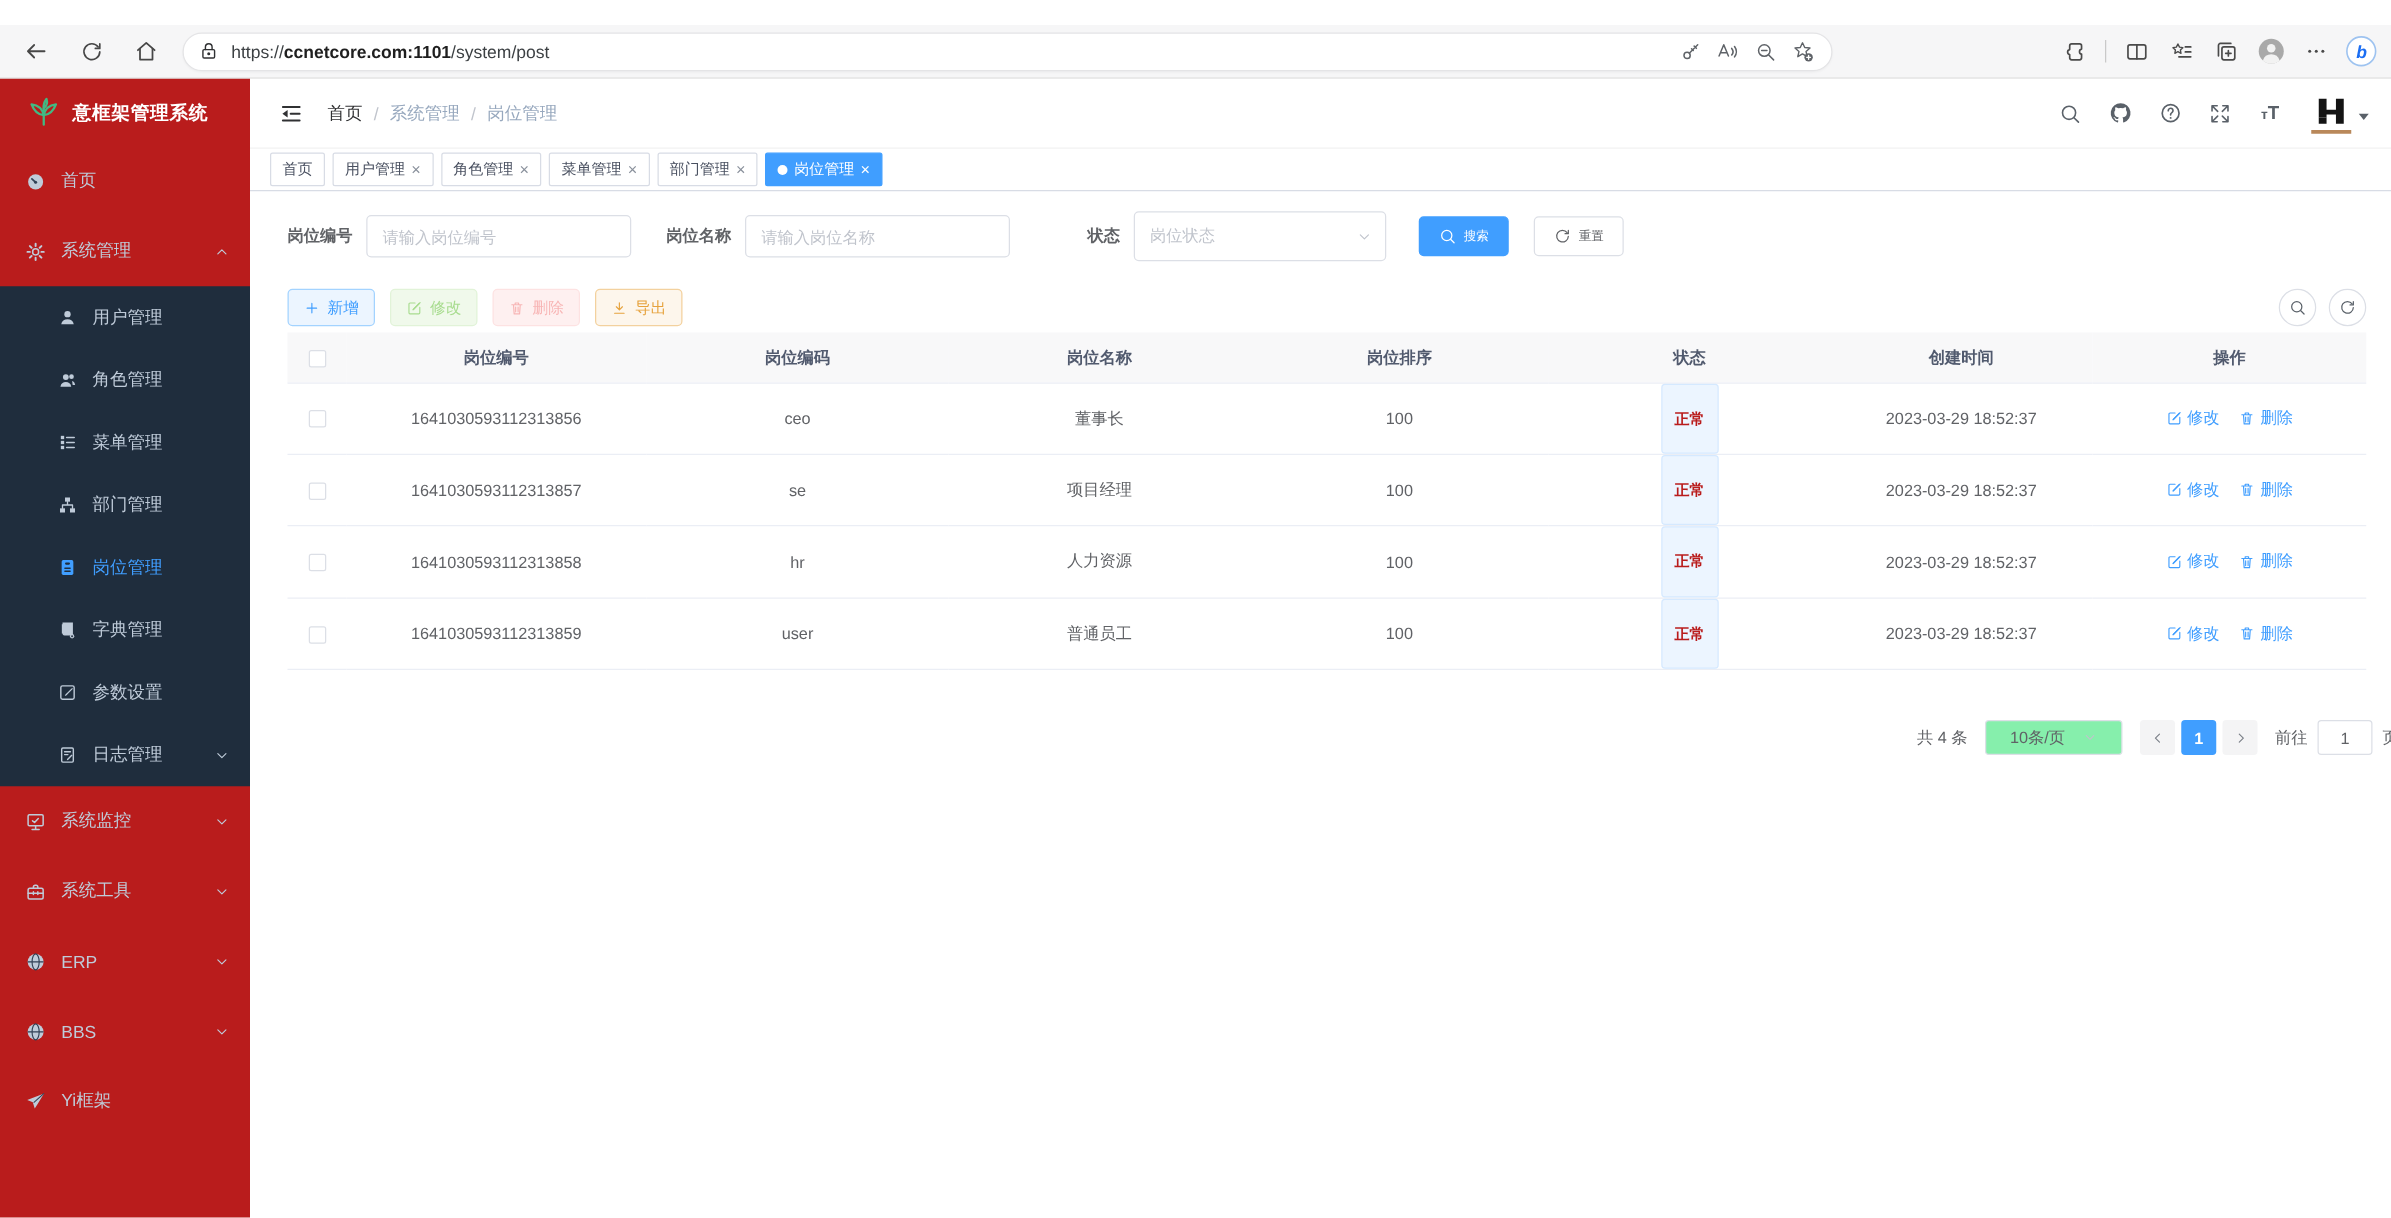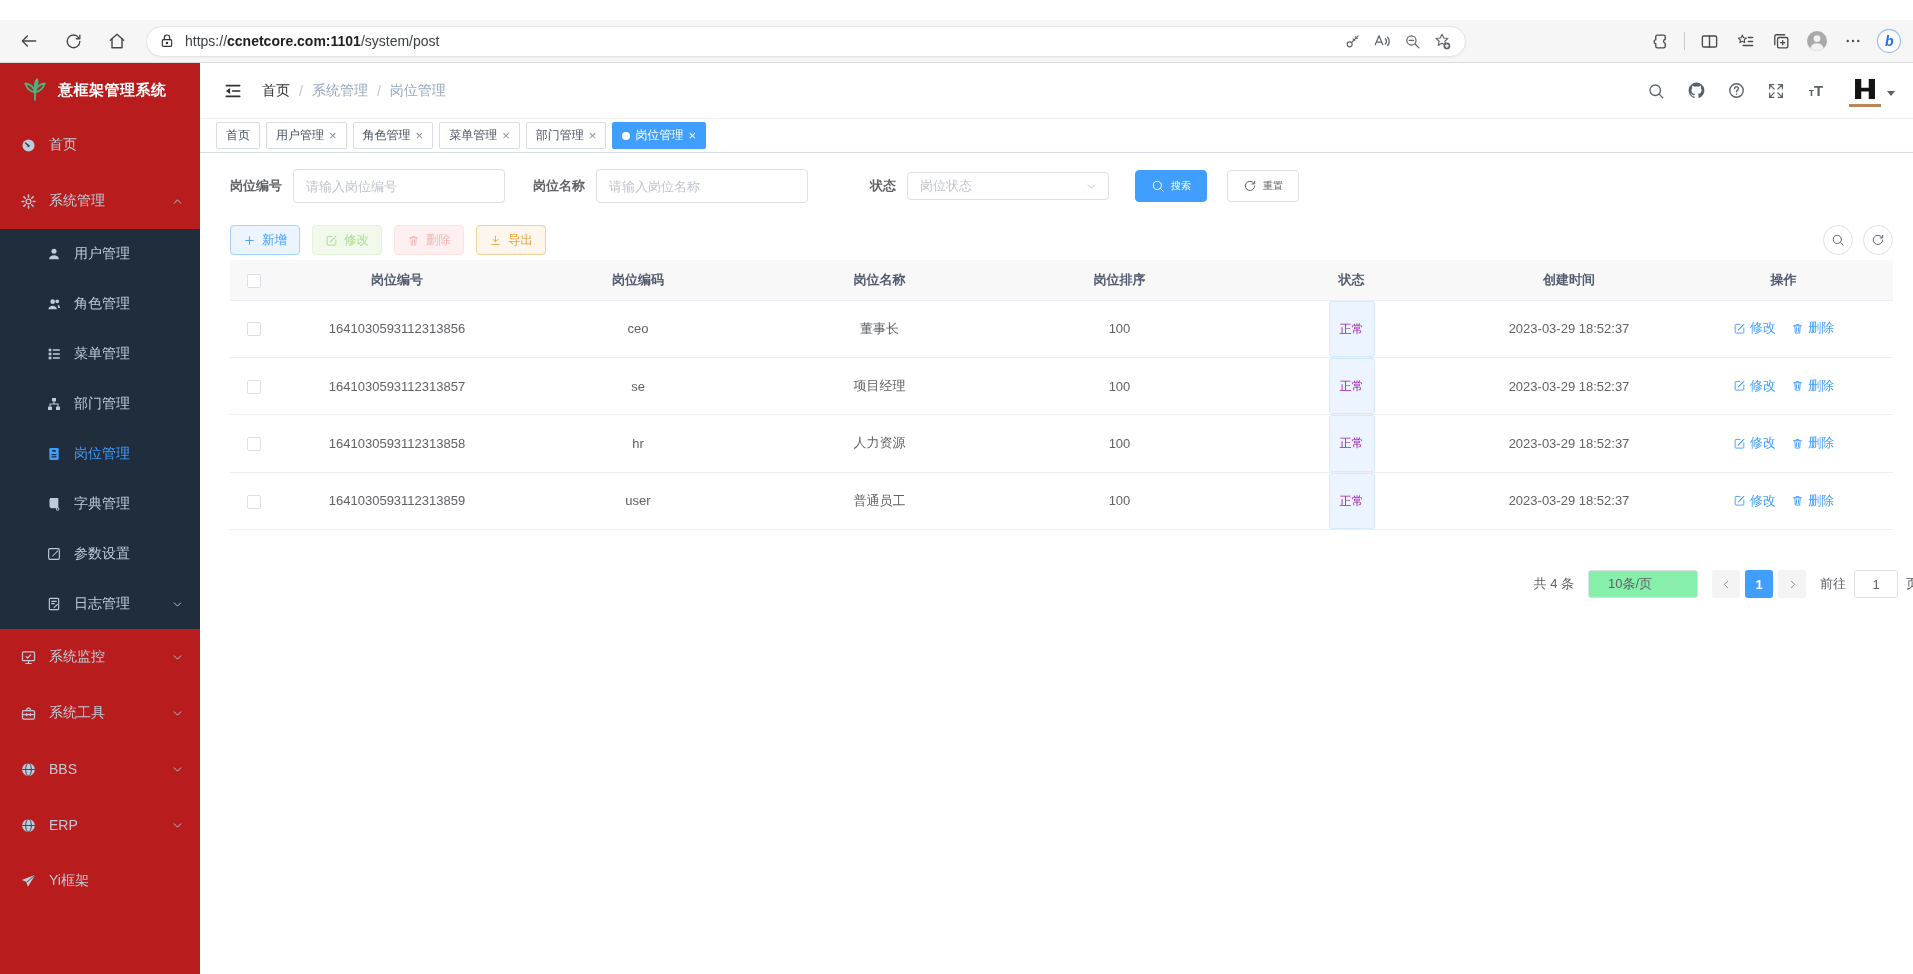--- a/index.html
+++ b/index.html
@@ -55,38 +55,38 @@
   .tag.active .x { color:#fff; }
   .tag-dot { width:8px; height:8px; border-radius:50%; background:#fff; }
 
   
   .content { flex:1; padding:16px 20px 0 30px; overflow:hidden; }
   .search-row { display:flex; align-items:center; }
   .s-label { font-weight:700; color:#606266; margin-right:11px; white-space:nowrap; }
   .s-input { width:212px; height:34px; border:1px solid #dcdfe6; border-radius:4px; padding:0 12px; font-size:13px; color:#606266; outline:none; font-family:inherit; }
   .s-input::placeholder { color:#c0c4cc; }
   .gap1 { width:28px; } .gap2 { width:62px; } .gap3 { width:26px; }
-  .s-select { width:202px; height:28px; border:1px solid #dcdfe6; border-radius:4px; padding:0 10px 0 12px; display:flex; align-items:center; justify-content:space-between; color:#c0c4cc; cursor:pointer; background:#fff; }
+  .s-select { width:202px; height:40px; border:1px solid #dcdfe6; border-radius:4px; padding:0 10px 0 12px; display:flex; align-items:center; justify-content:space-between; color:#c0c4cc; cursor:pointer; background:#fff; }
   .btn { height:32px; border-radius:4px; border:1px solid #dcdfe6; background:#fff; display:inline-flex; align-items:center; justify-content:center; gap:6px; padding:0 15px; font-size:10px; color:#606266; cursor:pointer; font-family:inherit; }
   .btn-primary { background:#409eff; border-color:#409eff; color:#fff; }
 
   .toolbar-row { display:flex; align-items:center; margin-top:22px; }
   .pbtn { height:30px; border-radius:4px; display:inline-flex; align-items:center; gap:6px; padding:0 12px; font-size:12.5px; cursor:pointer; margin-right:12px; border:1px solid; font-family:inherit; background:#fff; }
   .pbtn-add { color:#409eff; background:#ecf5ff; border-color:#a3d3ff; }
   .pbtn-edit { color:#a8dc8f; background:#f0f9eb; border-color:#e1f3d8; cursor:not-allowed; }
   .pbtn-del { color:#f8b5b5; background:#fef0f0; border-color:#fde2e2; cursor:not-allowed; }
   .pbtn-exp { color:#e6a23c; background:#fdf6ec; border-color:#f3d19e; }
   .mini-circles { margin-left:auto; display:flex; gap:10px; }
   .cbtn { width:30px; height:30px; border-radius:50%; border:1px solid #dcdfe6; background:#fff; display:flex; align-items:center; justify-content:center; color:#5a6169; cursor:pointer; }
 
   table { border-collapse:collapse; table-layout:fixed; width:1663px; margin-top:5px; }
   th { height:40px; background:#f8f8f9; color:#515a6e; font-size:13px; font-weight:700; border-bottom:1px solid #ebeef5; text-align:center; }
   td { height:49px; border-bottom:1px solid #ebeef5; text-align:center; color:#606266; font-size:13px; }
   .cbx { display:inline-block; width:14px; height:14px; border:1px solid #dcdfe6; border-radius:2px; background:#fff; vertical-align:middle; cursor:pointer; }
-  .tag-status { display:inline-block; padding:20px 10px; font-size:12px; color:#a21caf; background:#ecf5ff; border:1px solid #d5e9ff; border-radius:3px; line-height:1.2; }
+  .tag-status { display:inline-block; padding:20px 10px; font-size:12px; color:#b91c1c; background:#ecf5ff; border:1px solid #d5e9ff; border-radius:3px; line-height:1.2;font-weight:bold; }
   .op-link { color:#409eff; display:inline-flex; align-items:center; gap:4px; cursor:pointer; }
   .op-link + .op-link { margin-left:12px; }
 
   .pager { display:flex; align-items:center; justify-content:flex-end; margin-top:40px; margin-right:-26px; color:#606266; font-size:13px; }
   .pg-total { margin-right:14px; }
   .pg-select { width:110px; height:28px; border:1px solid #dcdfe6; border-radius:3px; display:flex; align-items:center; justify-content:center; gap:14px; color:#606266; cursor:pointer; margin-right:14px; background:#86efac; }
   .pg-btn { width:28px; height:28px; border-radius:3px; background:#f4f4f5; color:#7a7f87; display:flex; align-items:center; justify-content:center; cursor:pointer; }
   .pg-cur { width:28px; height:28px; border-radius:3px; background:#409eff; color:#fff; display:flex; align-items:center; justify-content:center; font-weight:700; margin:0 5px; cursor:pointer; }
   .pg-next { margin-right:14px; }
   .pg-goto { margin:0 8px 0 0; }
@@ -362,32 +362,32 @@
           <svg class="ic caret" width="13" height="13" viewBox="0 0 24 24">
               <use href="#i-chev-down"></use>
             </svg>
         </div>
         <div class="m-item">
           <svg width="17" height="17" viewBox="0 0 24 24">
               <circle cx="12" cy="12" r="9" fill="#bfcbd9"></circle>
               <ellipse cx="12" cy="12" rx="4" ry="9" fill="none" stroke="#304156" stroke-width="1.3"></ellipse>
               <path d="M3 12h18" stroke="#304156" stroke-width="1.3"></path>
             </svg>
-          <span>BBS</span>
+          <span>ERP</span>
           <svg class="ic caret" width="13" height="13" viewBox="0 0 24 24">
               <use href="#i-chev-down"></use>
             </svg>
         </div>
         <div class="m-item">
           <svg width="17" height="17" viewBox="0 0 24 24">
               <circle cx="12" cy="12" r="9" fill="#bfcbd9"></circle>
               <ellipse cx="12" cy="12" rx="4" ry="9" fill="none" stroke="#304156" stroke-width="1.3"></ellipse>
               <path d="M3 12h18" stroke="#304156" stroke-width="1.3"></path>
             </svg>
-          <span>ERP</span>
+          <span>BBS</span>
           <svg class="ic caret" width="13" height="13" viewBox="0 0 24 24">
               <use href="#i-chev-down"></use>
             </svg>
         </div>
         <div class="m-item">
           <svg width="17" height="17" viewBox="0 0 24 24">
               <path d="M21.5 2.5L2.5 10l6.3 2.5L11 19.5l3.1-4.7 7.4-12.3z" fill="#bfcbd9"></path>
               <path d="M21.5 2.5L9.8 12.8" stroke="#304156" stroke-width="1.2" fill="none"></path>
             </svg>
           <span>Yi框架</span>

